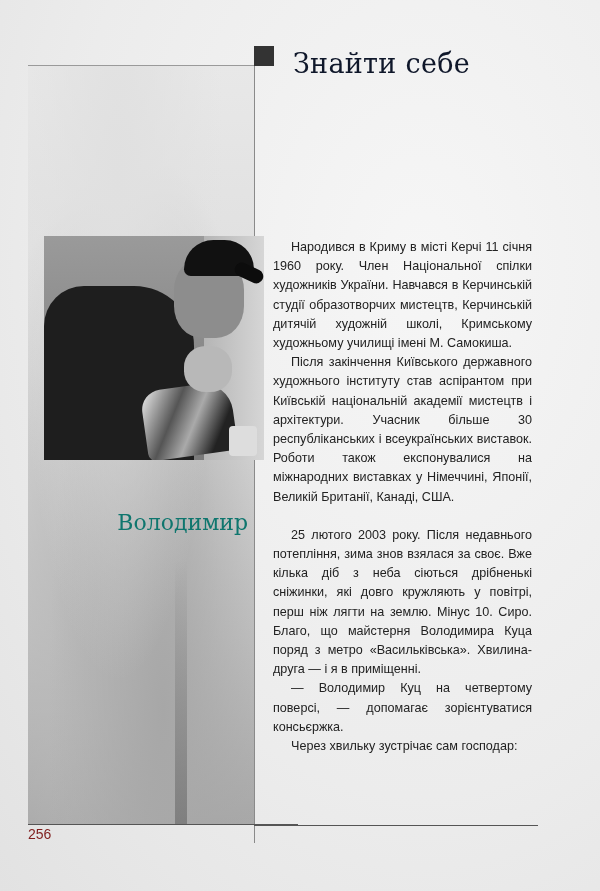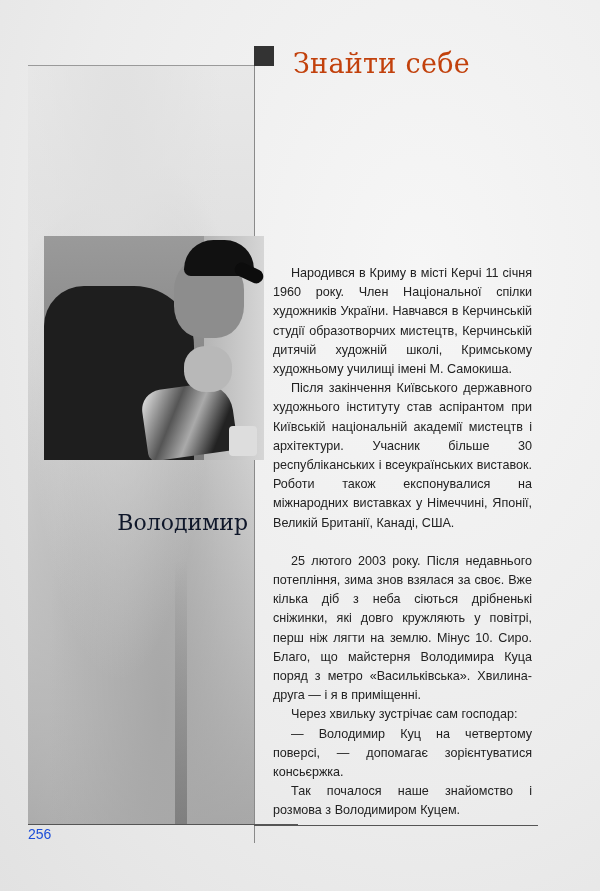--- a/index.html
+++ b/index.html
@@ -13,21 +13,21 @@
   .page { position: absolute; inset: 0; }
   
   .top-rule { position: absolute; left: 28px; top: 65px; width: 242px; height: 1px; background: #9a9a9a; }
   
   .v-rule { position: absolute; left: 254px; top: 65px; width: 1px; height: 778px; background: #8a8a8a; }
   .bottom-rule { position: absolute; left: 28px; top: 824px; width: 270px; height: 1px; background: #555; }
   .bottom-rule-r { position: absolute; left: 254px; top: 825px; width: 284px; height: 1px; background: #555; }
   .title-square { position: absolute; left: 254px; top: 46px; width: 20px; height: 20px; background: #333; }
   .title {
     position: absolute; left: 293px; top: 30px;
-    font-family: "DejaVu Serif", serif; font-size: 27px; color: #c2410c; letter-spacing: 0.3px;
+    font-family: "DejaVu Serif", serif; font-size: 27px; color: #0f172a; letter-spacing: 0.3px;
     font-weight: normal;
   }
   
   .art-bg {
     position: absolute; left: 28px; top: 66px; width: 226px; height: 758px;
     background:
       radial-gradient(ellipse at 40% 15%, #e0e0e0 0%, rgba(224,224,224,0) 55%),
       radial-gradient(ellipse at 60% 85%, #a7a7a7 0%, rgba(167,167,167,0) 60%),
       radial-gradient(ellipse at 30% 70%, #b9b9b9 0%, rgba(185,185,185,0) 55%),
       linear-gradient(180deg, #e8e8e8 0%, #dcdcdc 40%, #c2c2c2 75%, #a8a8a8 100%);
@@ -42,29 +42,29 @@
   .photo .wall { position: absolute; right: 0; top: 0; width: 60px; height: 224px; background: linear-gradient(90deg, #b5b5b5, #d6d6d6); }
   .photo .body { position: absolute; left: 0; top: 50px; width: 150px; height: 180px; background: #1e1e1e; border-radius: 40px 60px 0 0; }
   .photo .head { position: absolute; left: 130px; top: 22px; width: 70px; height: 80px; background: #8d8d8d; border-radius: 40%; }
   .photo .cap { position: absolute; left: 140px; top: 4px; width: 70px; height: 36px; background: #111; border-radius: 35px 35px 8px 8px; }
   .photo .capbrim { position: absolute; left: 190px; top: 30px; width: 30px; height: 14px; background: #0c0c0c; border-radius: 8px; transform: rotate(25deg); }
   .photo .hand { position: absolute; left: 140px; top: 110px; width: 48px; height: 46px; background: #b8b8b8; border-radius: 45%; }
   .photo .kettle { position: absolute; left: 100px; top: 150px; width: 90px; height: 70px; background: linear-gradient(120deg, #f2f2f2 0%, #555 35%, #aaa 55%, #222 80%); border-radius: 20px 30px 8px 8px; transform: rotate(-8deg); }
   .photo .cup { position: absolute; left: 185px; top: 190px; width: 28px; height: 30px; background: #ddd; border-radius: 4px; }
   .name {
     position: absolute; right: 352px; top: 508px; text-align: right;
-    font-family: "DejaVu Serif", serif; font-size: 22px; line-height: 30px; color: #0f172a;
+    font-family: "DejaVu Serif", serif; font-size: 22px; line-height: 30px; color: #0f766e;
   }
   .name div { white-space: nowrap; }
-  .page-num { position: absolute; left: 28px; top: 826px; font-size: 14px; color: #1d4ed8; font-family: "Liberation Sans", sans-serif; }
+  .page-num { position: absolute; left: 28px; top: 826px; font-size: 14px; color: #7f1d1d; font-family: "Liberation Sans", sans-serif; }
   
   .text {
     position: absolute; left: 273px; top: 238px; width: 259px;
     font-family: "Liberation Sans", sans-serif; font-size: 12.6px; line-height: 19.2px;
-    text-align: justify; color: #222; margin-top: 26px;
+    text-align: justify; color: #222;
   }
   .text p { margin: 0; text-indent: 18px; }
   .text p.gap { margin-top: 19px; }
 </style>
 </head>
 <body>
 
 <div class="page">
   <div class="art-bg"></div>
   <div class="art-streak"></div>
@@ -89,19 +89,18 @@
   </div>
 
   <div class="name">
     <div>Володимир</div>
   </div>
 
   <div class="text">
     <p>Народився в Криму в місті Керчі 11 січня 1960 року. Член Національної спілки художників України. Навчався в Керчинській студії образотворчих мистецтв, Керчинській дитячій художній школі, Кримському художньому училищі імені М. Самокиша.</p>
     <p>Після закінчення Київського державного художнього інституту став аспірантом при Київській національній академії мистецтв і архітектури. Учасник більше 30 республіканських і всеукраїнських виставок. Роботи також експонувалися на міжнародних виставках у Німеччині, Японії, Великій Британії, Канаді, США.</p>
     <p class="gap">25 лютого 2003 року. Після недавнього потепління, зима знов взялася за своє. Вже кілька діб з неба сіються дрібненькі сніжинки, які довго кружляють у повітрі, перш ніж лягти на землю. Мінус 10. Сиро. Благо, що майстерня Володимира Куца поряд з метро «Васильківська». Хвилина-друга — і я в приміщенні.</p>
+    <p>— Володимир Куц на четвертому поверсі, — допомагає зорієнтуватися консьєржка.</p>
     <p>Через хвильку зустрічає сам господар:</p>
-    <p>— Володимир Куц на четвертому поверсі, — допомагає зорієнтуватися консьєржка.</p>
-    <p>Так почалося наше знайомство і розмова з Володимиром Куцем.</p>
   </div>
 
   <div class="page-num">256</div>
 </div>
 
 </body></html>

